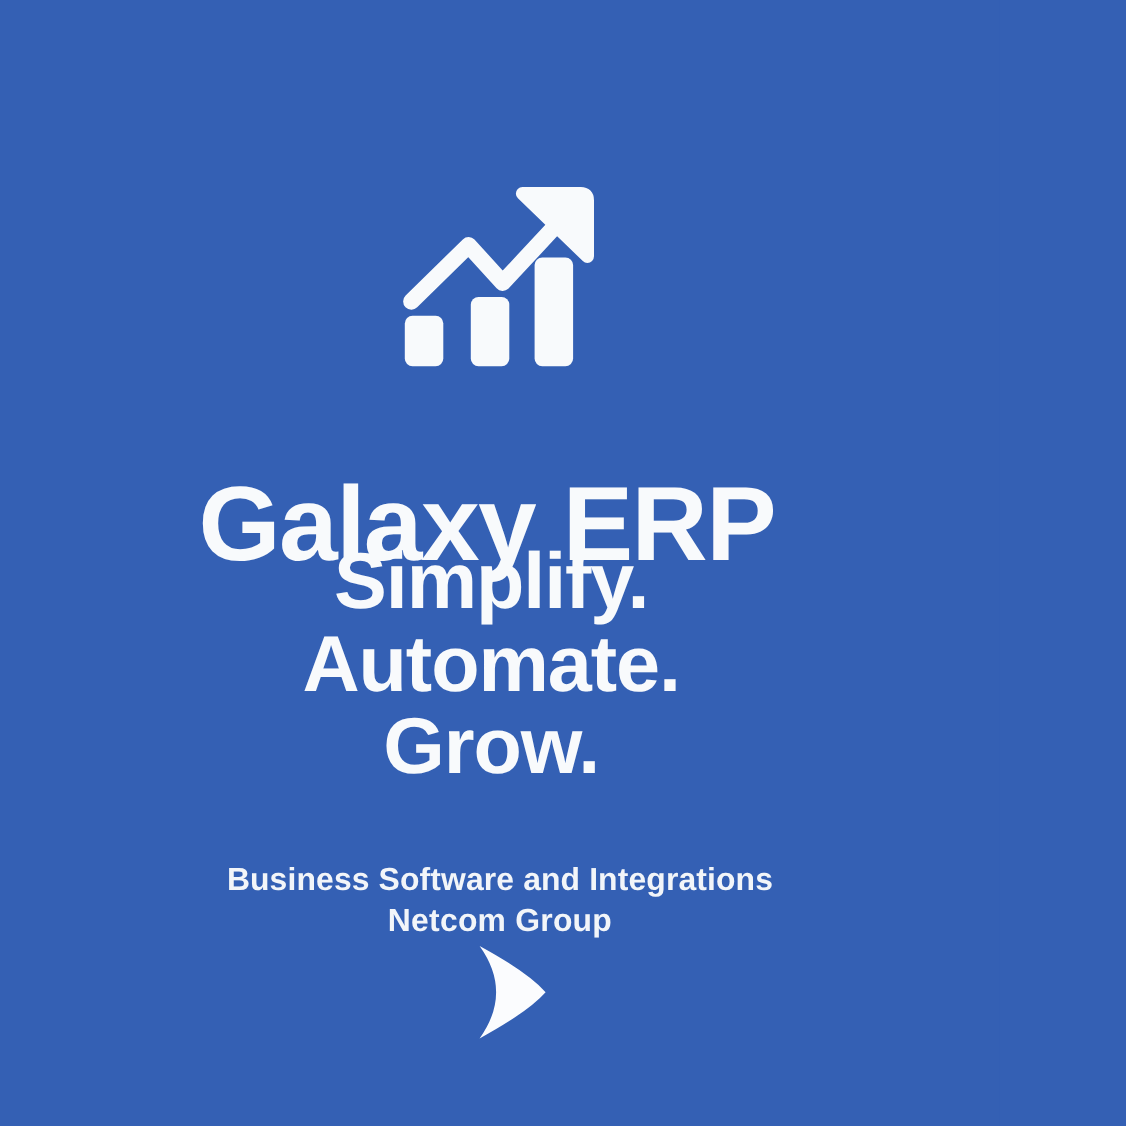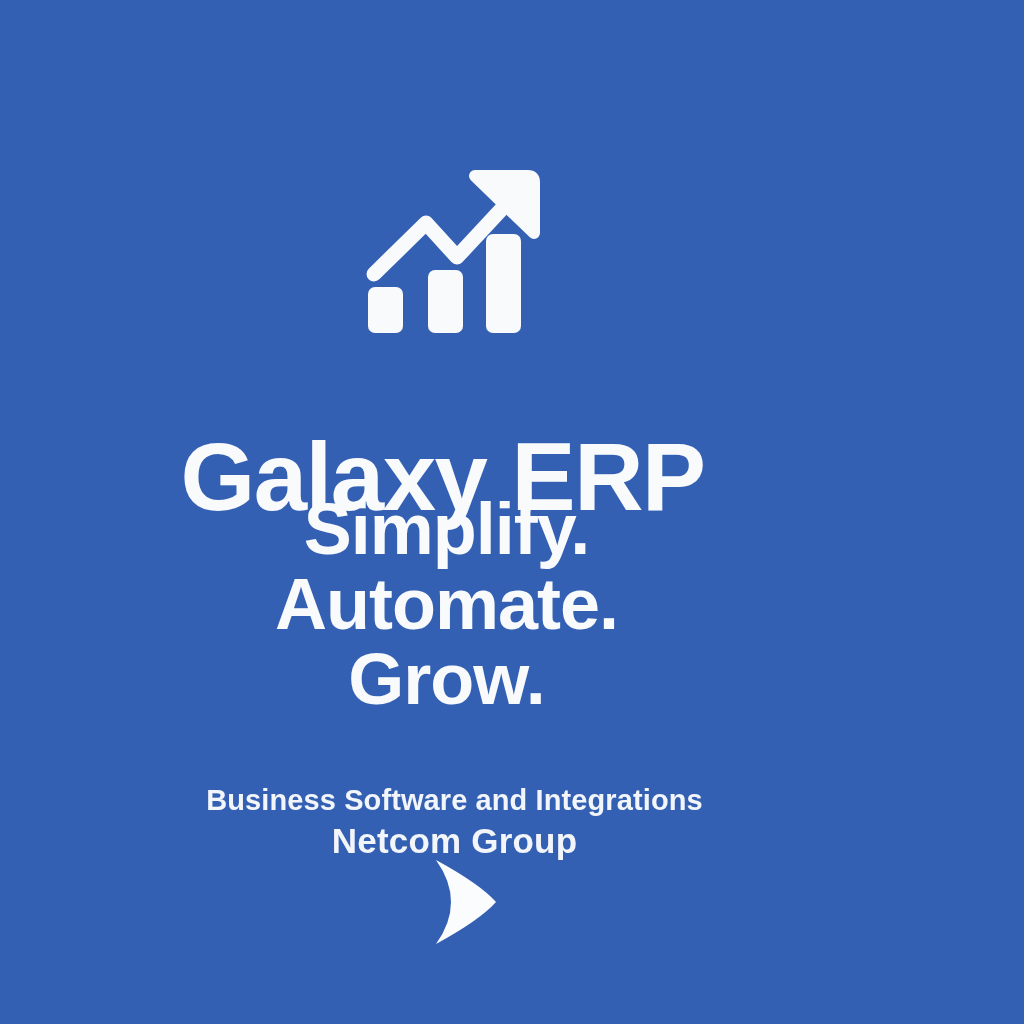--- a/index.html
+++ b/index.html
@@ -90,21 +90,21 @@
     display: block;
     font-size: 29px;
     line-height: 1.18;
     font-weight: 700;
     letter-spacing: 0.1px;
     white-space: nowrap;
   }
   .footer-company {
     display: block;
     margin-top: 3px;
-    font-size: 35px;
+    font-size: 29px;
     line-height: 1.18;
     font-weight: 700;
     letter-spacing: 0.2px;
     white-space: nowrap;
   }
 
   
   .swoosh-wrap {
     position: absolute;
     left: 0;

